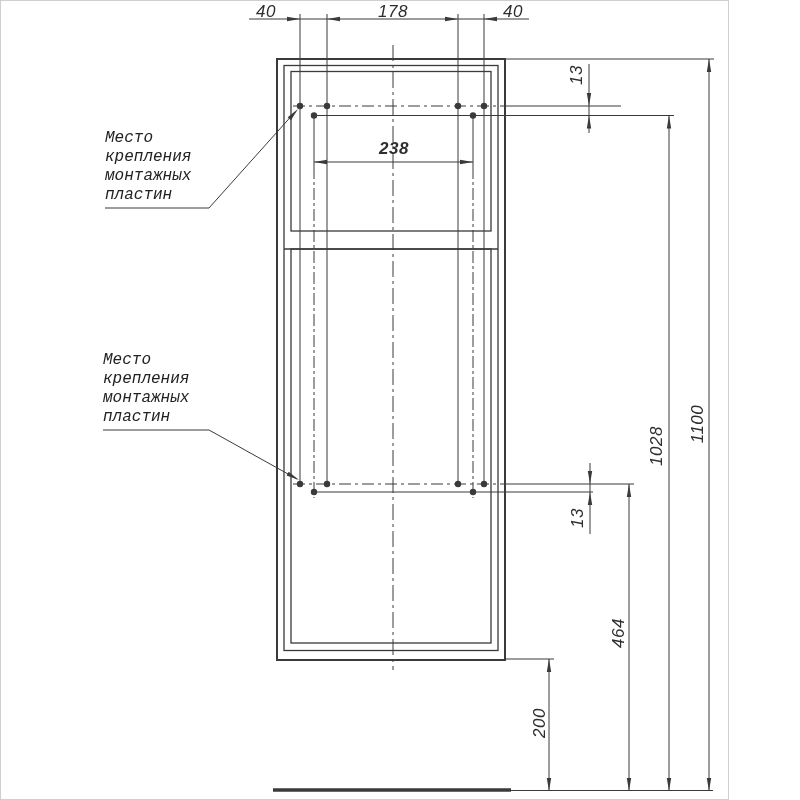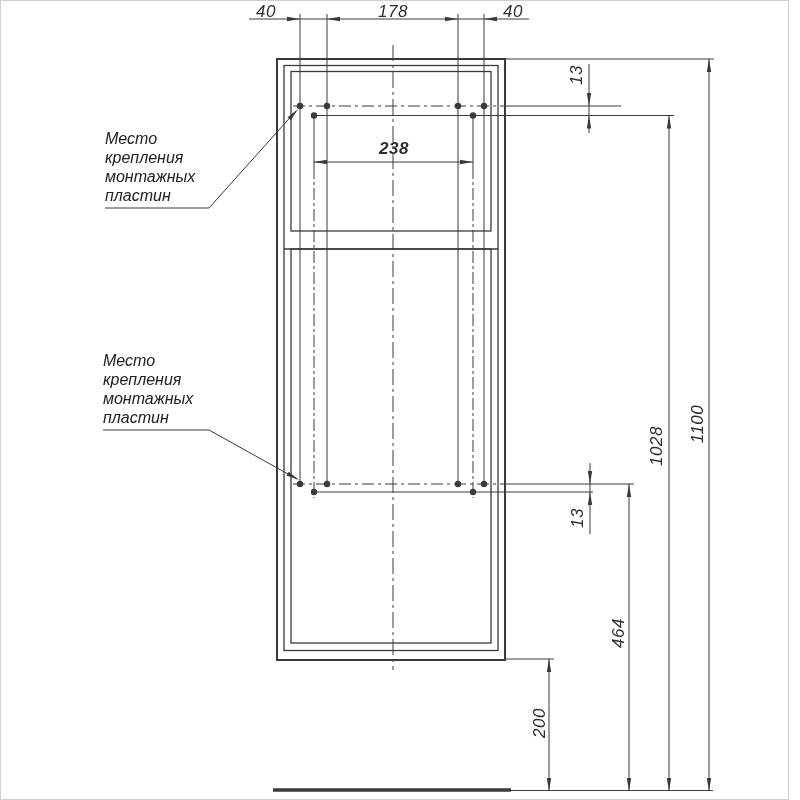--- a/index.html
+++ b/index.html
@@ -1,34 +1,34 @@
 <!DOCTYPE html>
 <html><head>
 <meta charset="utf-8">
 <style>
   html,body{margin:0;padding:0;background:#fff;}
   #stage{
-    position:relative;width:789px;height:800px;background:#ffffff;
+    position:relative;width:729px;height:800px;background:#ffffff;
     font-family:"Liberation Sans",sans-serif;overflow:hidden;
     border:1px solid #cfcfcf;box-sizing:border-box;
   }
   #draw-layer{position:absolute;left:0;top:0;}
   .dim{
     position:absolute;font-style:italic;font-size:17px;color:#2e2e2e;
     text-align:center;white-space:nowrap;letter-spacing:.5px;
   }
   .vdim{
     position:absolute;width:60px;height:20px;display:flex;align-items:center;
     justify-content:center;font-style:italic;font-size:17px;color:#2e2e2e;
     transform:rotate(-90deg);letter-spacing:.5px;
   }
   .note{
     position:absolute;font-style:italic;font-size:16px;line-height:19px;color:#222;
   }
-  .note span{display:block;}
+  .note span{display:block;font-family:Liberation Mono, monospace;}
 </style>
 </head>
 <body>
 
 <div id="stage">
 
   <svg id="draw-layer" width="800" height="800" viewBox="0 0 800 800">
     <g stroke="#3a3a3a" stroke-width="1.3" fill="none">
 
       <g>

